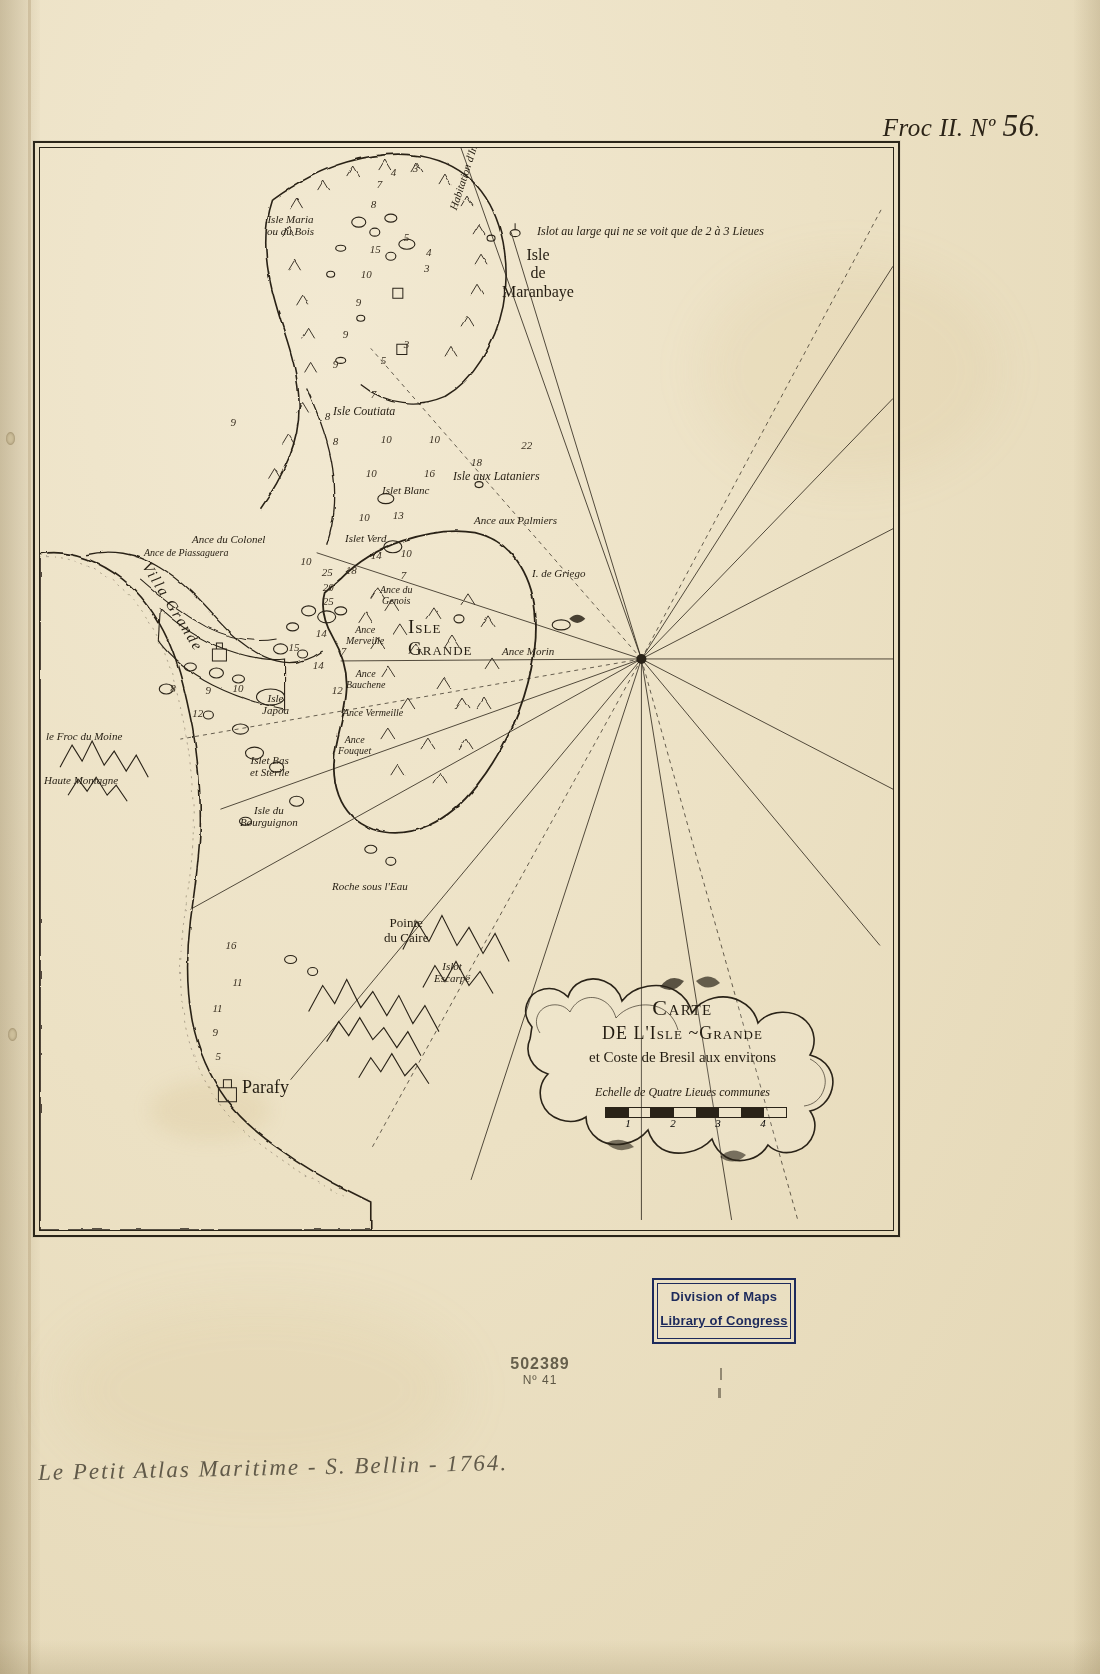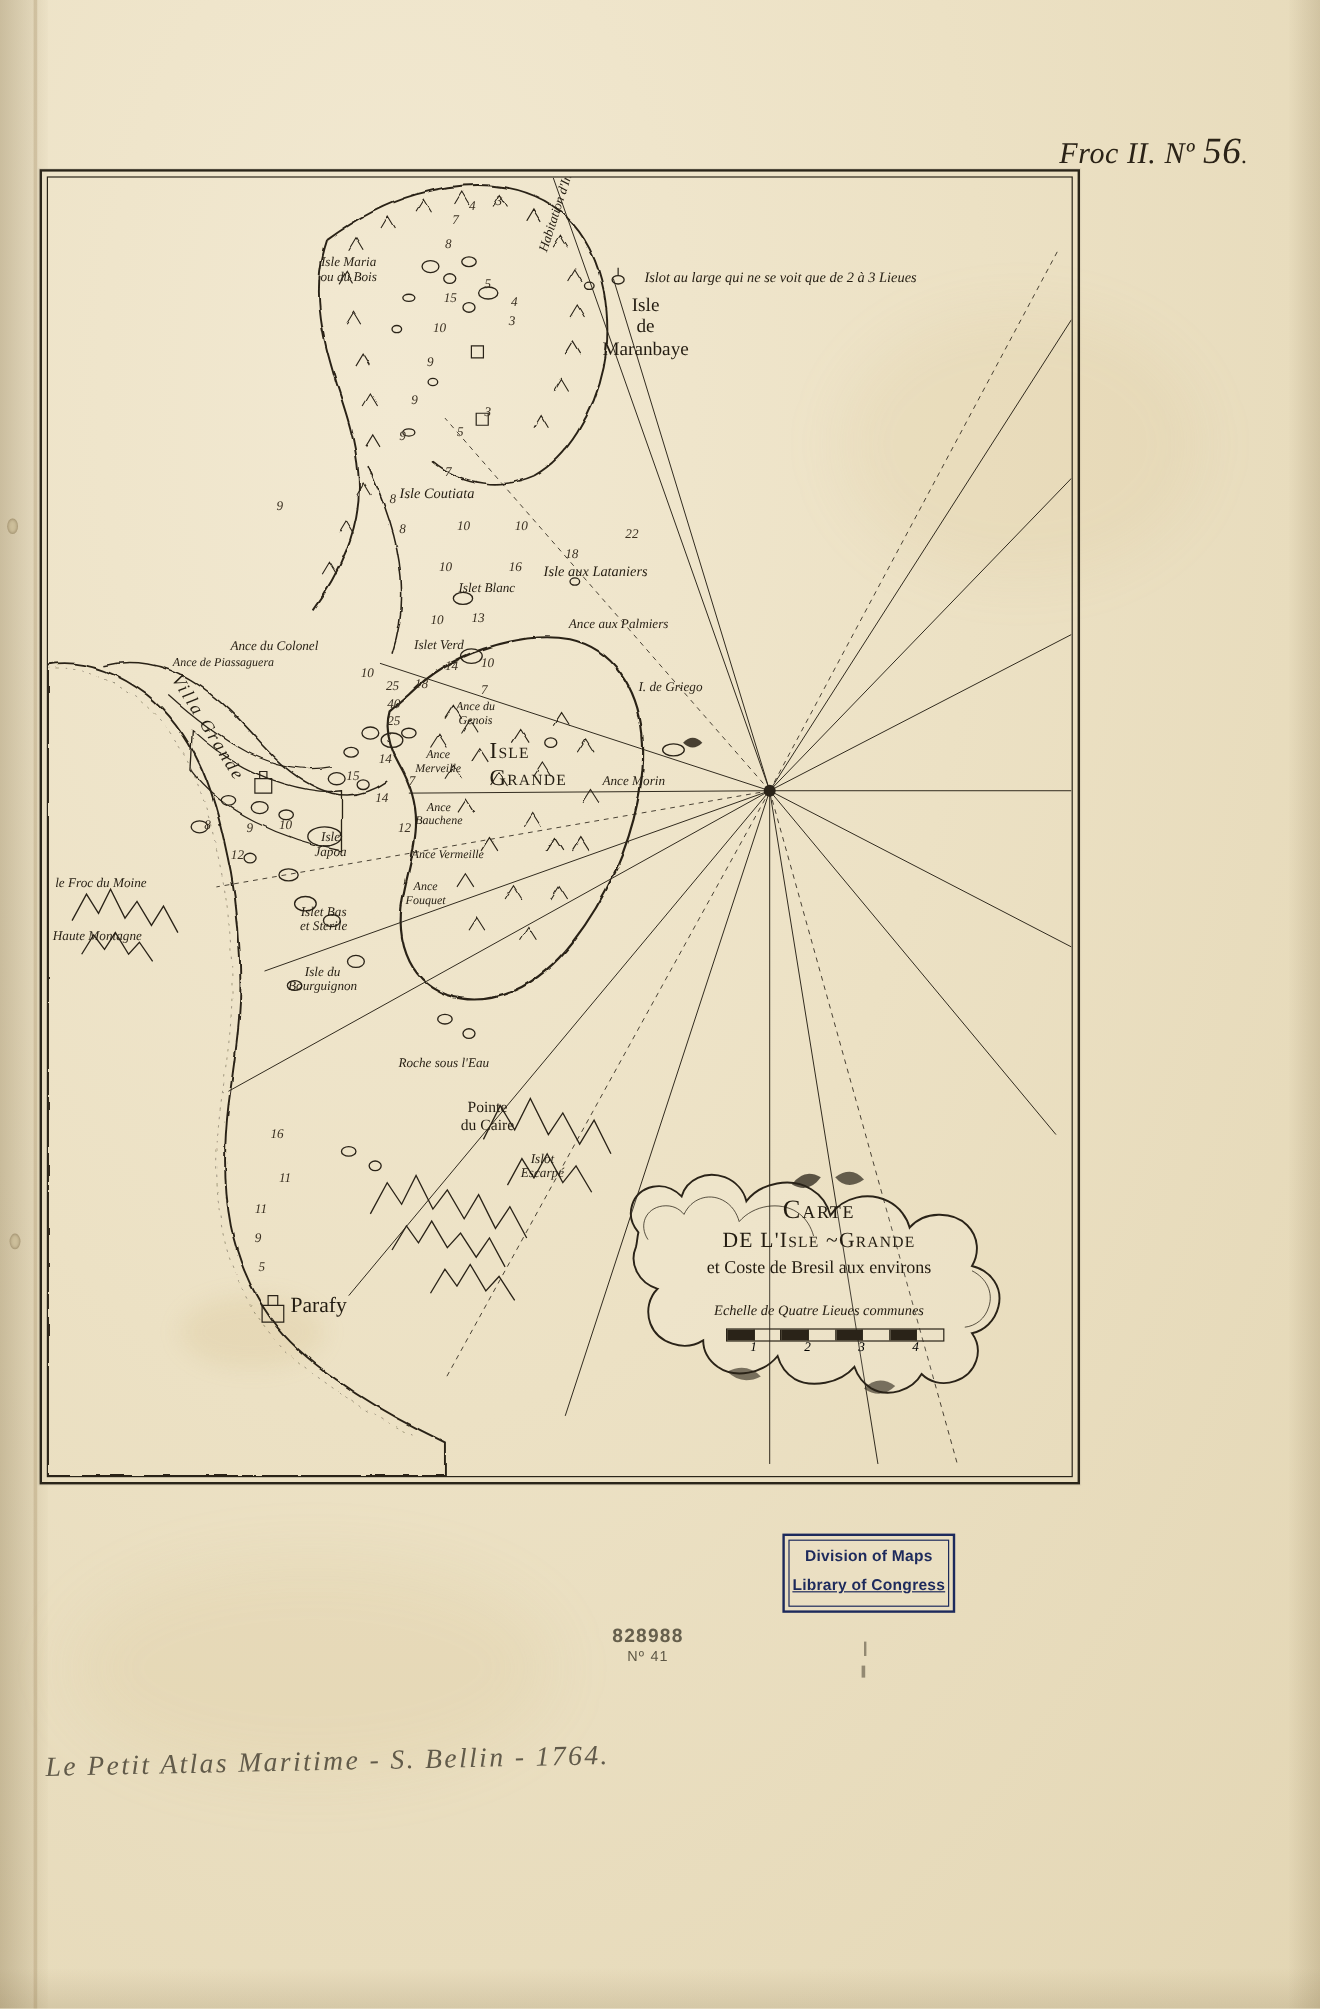--- a/index.html
+++ b/index.html
@@ -494,21 +494,21 @@
           <div class="depth" style="left: 38.1904%; top: 29.4444%;">10</div>
           <div class="depth" style="left: 45.0059%; top: 29.4444%;">16</div>
           <div class="depth" style="left: 37.3678%; top: 33.5185%;">10</div>
           <div class="depth" style="left: 41.3631%; top: 33.3333%;">13</div>
           <div class="depth" style="left: 38.7779%; top: 37.037%;">14</div>
           <div class="depth" style="left: 42.3032%; top: 36.8519%;">10</div>
           <div class="depth" style="left: 30.5523%; top: 37.5926%;">10</div>
           <div class="depth" style="left: 33.02%; top: 38.6111%;">25</div>
           <div class="depth" style="left: 35.8402%; top: 38.4259%;">18</div>
           <div class="depth" style="left: 42.3032%; top: 38.8889%;">7</div>
-          <div class="depth" style="left: 33.1375%; top: 40%;">40</div>
+          <div class="depth" style="left: 33.1375%; top: 40%;">20</div>
           <div class="depth" style="left: 33.1375%; top: 41.2963%;">25</div>
           <div class="depth" style="left: 32.3149%; top: 44.2593%;">14</div>
           <div class="depth" style="left: 29.1422%; top: 45.5556%;">15</div>
           <div class="depth" style="left: 35.2526%; top: 45.9259%;">7</div>
           <div class="depth" style="left: 31.9624%; top: 47.2222%;">14</div>
           <div class="depth" style="left: 34.1951%; top: 49.537%;">12</div>
           <div class="depth" style="left: 15.2761%; top: 49.3519%;">8</div>
           <div class="depth" style="left: 19.389%; top: 49.537%;">9</div>
           <div class="depth" style="left: 22.5617%; top: 49.3519%;">10</div>
           <div class="depth" style="left: 17.8613%; top: 51.6667%;">12</div>
@@ -569,21 +569,21 @@
     </div>
   </div>
 
   <div id="loc-stamp">
     <div class="inner"></div>
     <div class="sline l1">Division of Maps</div>
     <div class="sline l2">Library of Congress</div>
   </div>
 
   <div class="accession">
-    <div class="a1">828988</div>
+    <div class="a1">502389</div>
     <div class="a2">Nº 41</div>
   </div>
   <div class="tick" style="left:720px; top:1368px; width:2px; height:12px;"></div>
   <div class="tick" style="left:718px; top:1388px; width:3px; height:10px;"></div>
 
   <div class="pencil-note">Le Petit Atlas Maritime - S. Bellin - 1764.</div>
 
 </div>
 
 </body></html>

